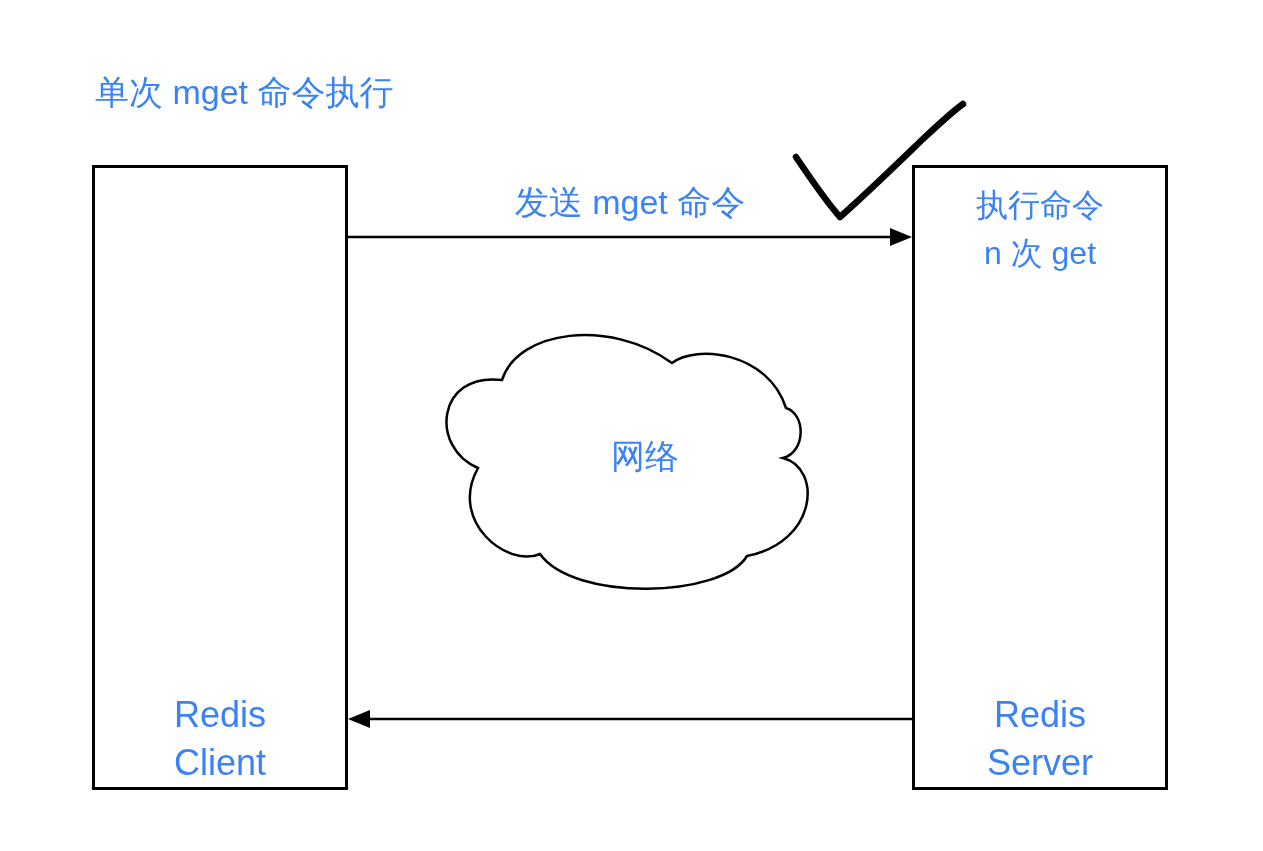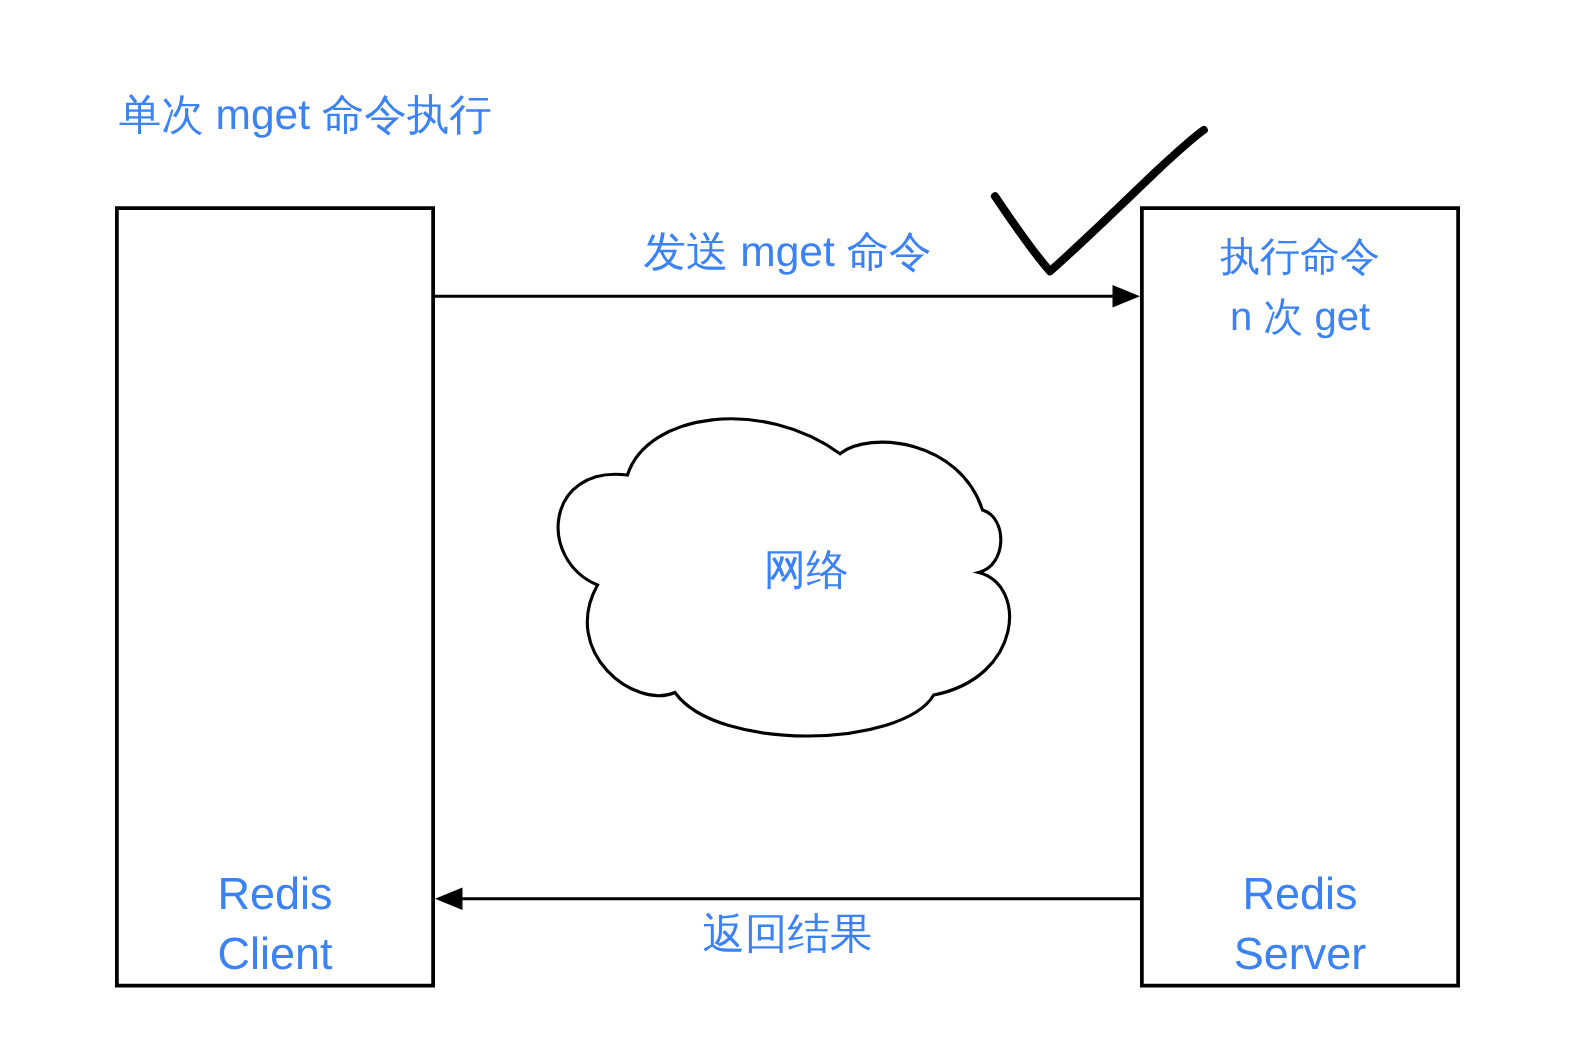--- a/index.html
+++ b/index.html
@@ -122,15 +122,14 @@
     <div class="server-note">执行命令
 n 次 get</div>
     <div class="box-label">Redis
 Server</div>
   </div>
 
   <div class="cloud-label">网络</div>
 
   <div class="arrow-label request">发送 mget 命令</div>
 
-  <div class="arrow-label response">返回结果</div>
 
 </div>
 
 </body></html>

